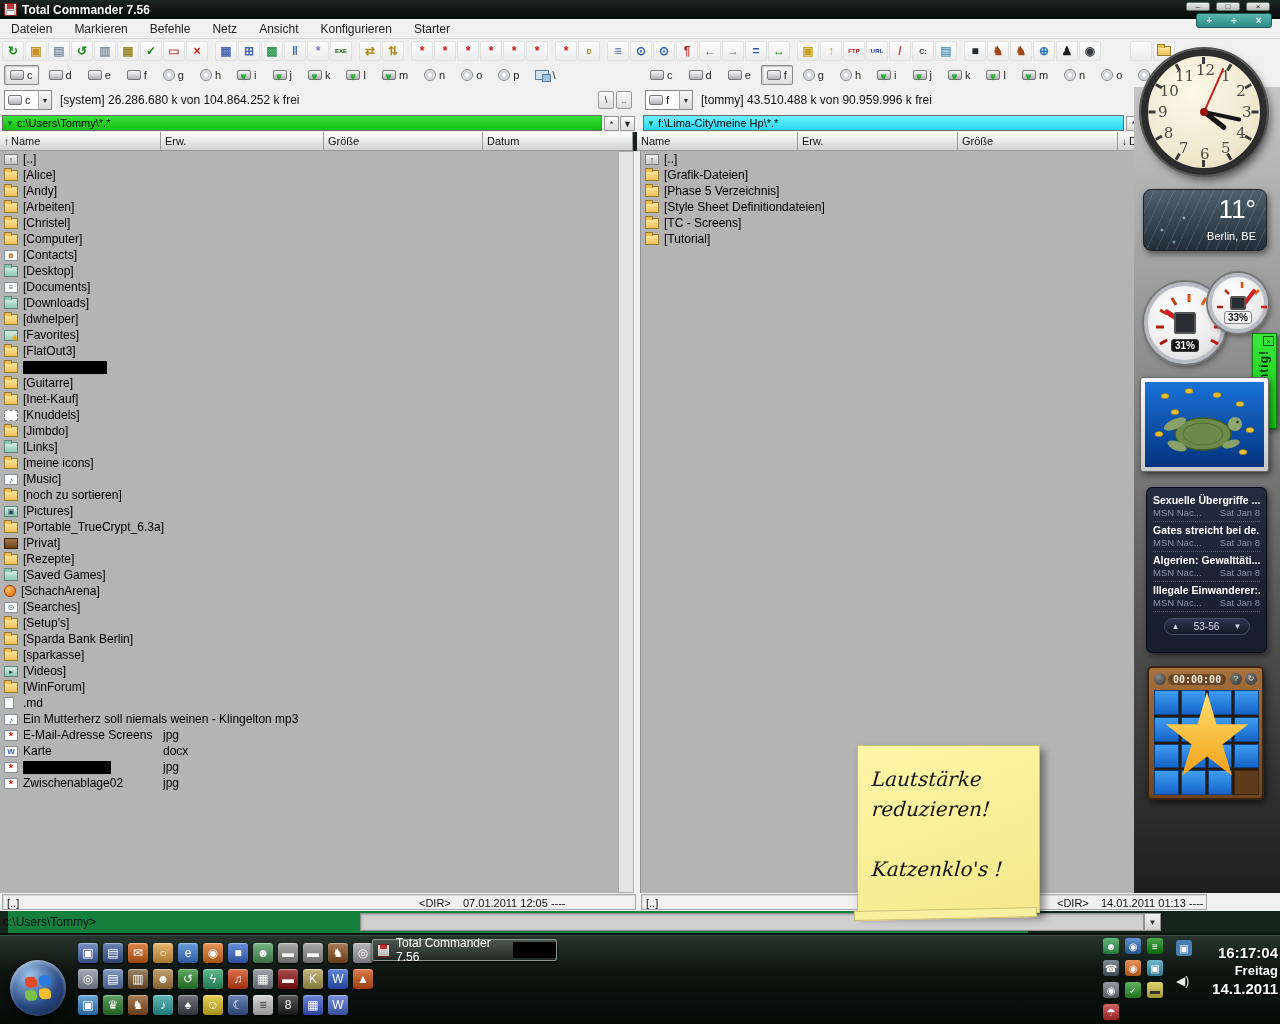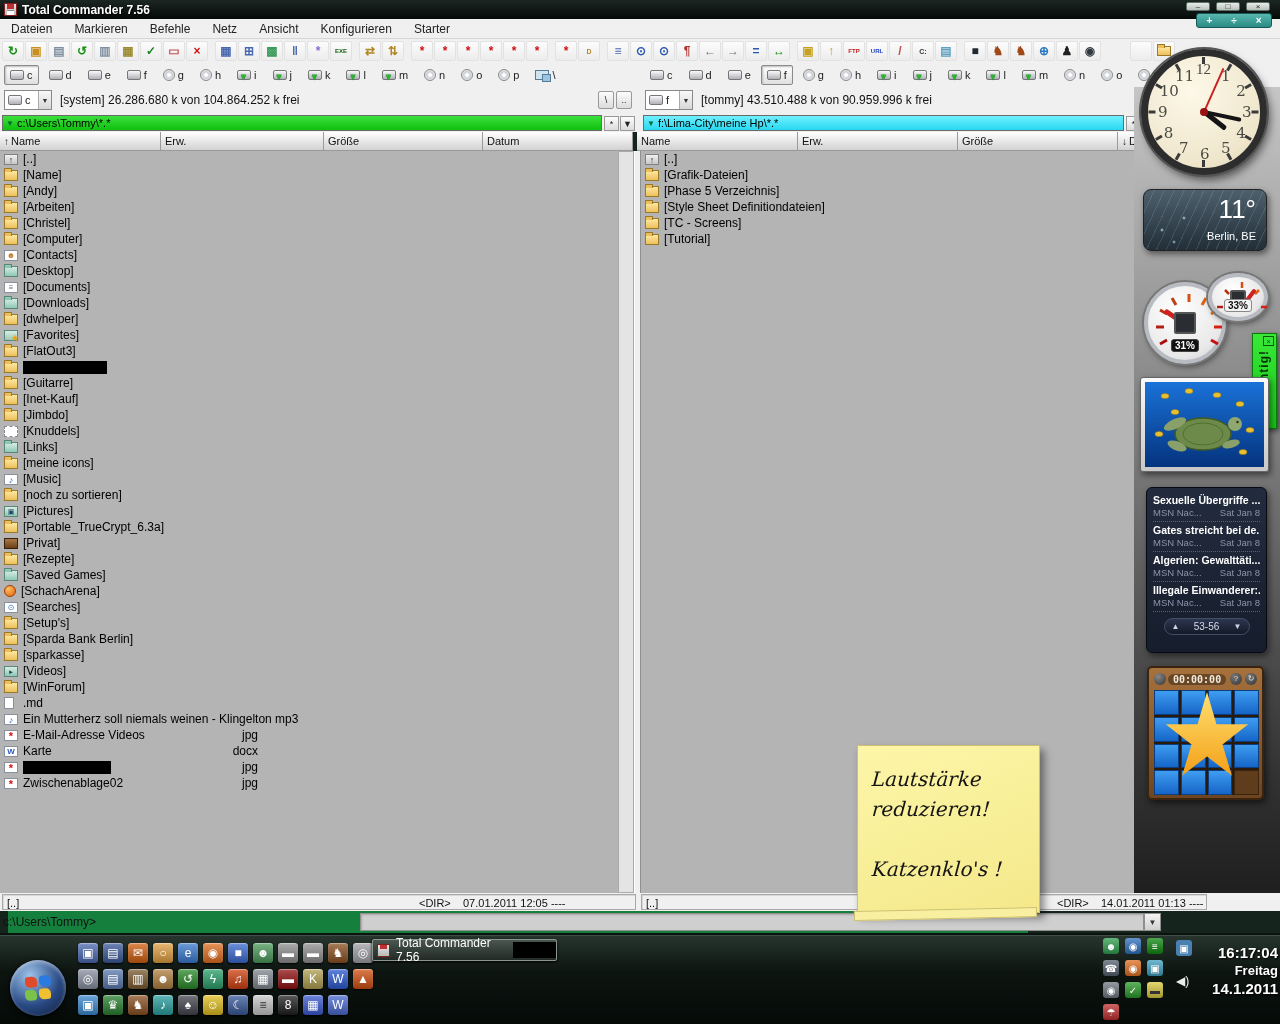--- a/index.html
+++ b/index.html
@@ -61,21 +61,21 @@
   
   .headers{left:0;top:132px;width:1280px;height:19px;z-index:2;display:flex}
   .hgroup{display:flex}
   .hseg{height:19px;background:linear-gradient(#ffffff,#d2d2d2);border-right:1px solid #9a9a9a;border-bottom:1px solid #9a9a9a;display:flex;align-items:center;padding-left:4px;font-size:11px;color:#111;overflow:hidden}
   .sort{font-size:10px;margin-right:2px}
 
   
   .list{background:#b4b4b4;z-index:1;overflow:hidden}
   .frow{height:16px;display:flex;align-items:center;position:relative;padding-left:3px}
   .fname{font-size:12px;color:#000;white-space:nowrap}
-  .fext{position:absolute;left:163px;width:95px;text-align:right;font-size:12px;color:#000}
+  .fext{position:absolute;left:163px;width:95px;text-align:left;font-size:12px;color:#000}
   .redact{height:13px;background:#000;display:inline-block}
   .fi{display:inline-block;width:14px;height:11px;margin:0 5px 0 1px;position:relative;flex:none}
   .fi-folder{background:linear-gradient(#ffe9a0,#edbf5a);border:1px solid #9a7a2a}
   .fi-folder::before{content:"";position:absolute;left:-1px;top:-3px;width:6px;height:3px;background:#edbf5a;border:1px solid #9a7a2a;border-bottom:none}
   .fi-sys{background:linear-gradient(#d8eee4,#8fc7b4);border:1px solid #5a8878}
   .fi-sys::before{content:"";position:absolute;left:-1px;top:-3px;width:6px;height:3px;background:#8fc7b4;border:1px solid #5a8878;border-bottom:none}
   .fi-up{background:linear-gradient(#f0f0f0,#c8c8c8);border:1px solid #808080;text-align:center;font:bold 9px/10px "Liberation Sans",sans-serif;color:#333}
   .fi-up::after{content:"↑"}
   .fi-page{background:#fff;border:1px solid #8890a0;width:10px;height:12px;margin-right:9px}
   .fi-contacts{background:#fff;border:1px solid #8890a0;text-align:center;font-size:8px;line-height:10px;color:#c08030}
@@ -556,21 +556,21 @@
     </div>
 </div>
 
 <div class="abs list" id="llist" style="left:0;top:151px;width:618px;height:742px">
     <div class="frow">
       <div class="fi fi-up"></div>
       <div class="fname">[..]</div>
     </div>
     <div class="frow">
       <div class="fi fi-folder"></div>
-      <div class="fname">[Name]</div>
+      <div class="fname">[Alice]</div>
     </div>
     <div class="frow">
       <div class="fi fi-folder"></div>
       <div class="fname">[Andy]</div>
     </div>
     <div class="frow">
       <div class="fi fi-folder"></div>
       <div class="fname">[Arbeiten]</div>
     </div>
     <div class="frow">
@@ -615,28 +615,28 @@
     </div>
     <div class="frow">
       <div class="fi fi-folder"></div>
       <div class="fname">[Guitarre]</div>
     </div>
     <div class="frow">
       <div class="fi fi-folder"></div>
       <div class="fname">[Inet-Kauf]</div>
     </div>
     <div class="frow">
-      <div class="fi fi-folder"></div>
-      <div class="fname">[Jimbdo]</div>
-    </div>
-    <div class="frow">
       <div class="fi fi-knuddels"></div>
       <div class="fname">[Knuddels]</div>
     </div>
     <div class="frow">
+      <div class="fi fi-folder"></div>
+      <div class="fname">[Jimbdo]</div>
+    </div>
+    <div class="frow">
       <div class="fi fi-sys"></div>
       <div class="fname">[Links]</div>
     </div>
     <div class="frow">
       <div class="fi fi-folder"></div>
       <div class="fname">[meine icons]</div>
     </div>
     <div class="frow">
       <div class="fi fi-music"></div>
       <div class="fname">[Music]</div>
@@ -696,21 +696,21 @@
     <div class="frow">
       <div class="fi fi-page"></div>
       <div class="fname">.md</div>
     </div>
     <div class="frow">
       <div class="fi fi-music"></div>
       <div class="fname">Ein Mutterherz soll niemals weinen - Klingelton mp3</div>
     </div>
     <div class="frow">
       <div class="fi fi-jpg"></div>
-      <div class="fname">E-Mail-Adresse Videos</div>
+      <div class="fname">E-Mail-Adresse Screens</div>
       <div class="fext">jpg</div>
     </div>
     <div class="frow">
       <div class="fi fi-word"></div>
       <div class="fname">Karte</div>
       <div class="fext">docx</div>
     </div>
     <div class="frow">
       <div class="fi fi-jpg"></div>
       <div class="redact" style="width: 88px;"></div>
@@ -789,21 +789,21 @@
     <div class="cnum" style="left: 88.3731px; top: 26px;">2</div>
     <div class="cnum" style="left: 94px; top: 47px;">3</div>
     <div class="cnum" style="left: 88.3731px; top: 68px;">4</div>
     <div class="cnum" style="left: 73px; top: 83.3731px;">5</div>
     <div class="cnum" style="left: 52px; top: 89px;">6</div>
     <div class="cnum" style="left: 31px; top: 83.3731px;">7</div>
     <div class="cnum" style="left: 15.6269px; top: 68px;">8</div>
     <div class="cnum" style="left: 10px; top: 47px;">9</div>
     <div class="cnum" style="left: 11.6269px; top: 26px;">10</div>
     <div class="cnum" style="left: 27px; top: 10.6269px;">11</div>
-    <div class="cnum" style="left: 48px; top: 5px; font-family: Liberation Serif, serif;">12</div>
+    <div class="cnum" style="left: 48px; top: 5px;">12</div>
     <div class="hand h" style="transform: rotate(128.5deg);"></div>
     <div class="hand m" style="transform: rotate(102deg);"></div>
     <div class="hand s" style="transform: rotate(24deg);"></div>
     <div class="cdot"></div>
   </div>
 
 <div class="abs gadget weatherg">
   <span class="wtemp">11°</span>
   <span class="wloc">Berlin, BE</span>
 </div>
@@ -819,21 +819,21 @@
       <line x1="24" y1="12" x2="28" y2="19" stroke="#c04010"></line>
       <line x1="12" y1="24" x2="19" y2="28" stroke="#b83010"></line>
       <line x1="8" y1="41" x2="16" y2="41" stroke="#b02010"></line>
       <line x1="12" y1="58" x2="19" y2="54" stroke="#a81010"></line>
     </g>
     <line x1="41" y1="41" x2="19" y2="26" stroke="#d02020" stroke-width="5" stroke-linecap="round"></line>
   </svg>
   <span class="chip" style="width:22px;height:22px"></span>
   <span class="glabel dark" style="bottom:8px">31%</span>
 </div>
-<div class="abs gadget gauge" style="left:1208px;top:273px;width:60px;height:48px">
+<div class="abs gadget gauge" style="left:1208px;top:273px;width:60px;height:60px">
   <svg width="60" height="60" viewBox="0 0 60 60">
     <g stroke-width="2.5">
       <line x1="30" y1="5" x2="30" y2="11" stroke="#d85010"></line>
       <line x1="47" y1="13" x2="43" y2="17" stroke="#e06010"></line>
       <line x1="55" y1="30" x2="49" y2="30" stroke="#d82010"></line>
       <line x1="13" y1="13" x2="17" y2="17" stroke="#b83010"></line>
       <line x1="5" y1="30" x2="11" y2="30" stroke="#b02010"></line>
     </g>
     <line x1="30" y1="30" x2="42" y2="14" stroke="#d02020" stroke-width="4" stroke-linecap="round"></line>
   </svg>

